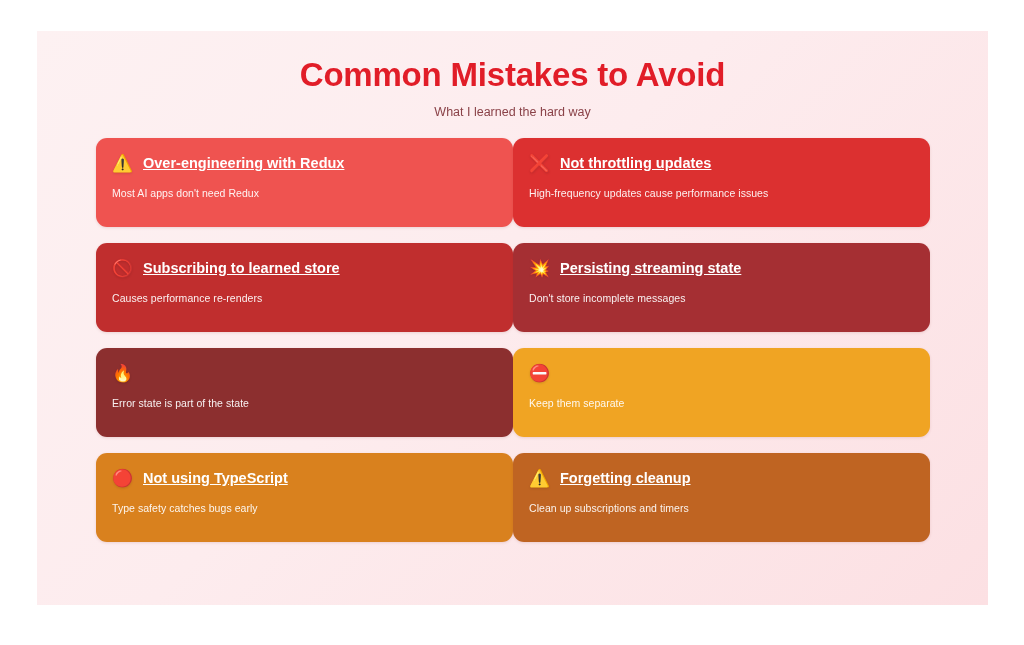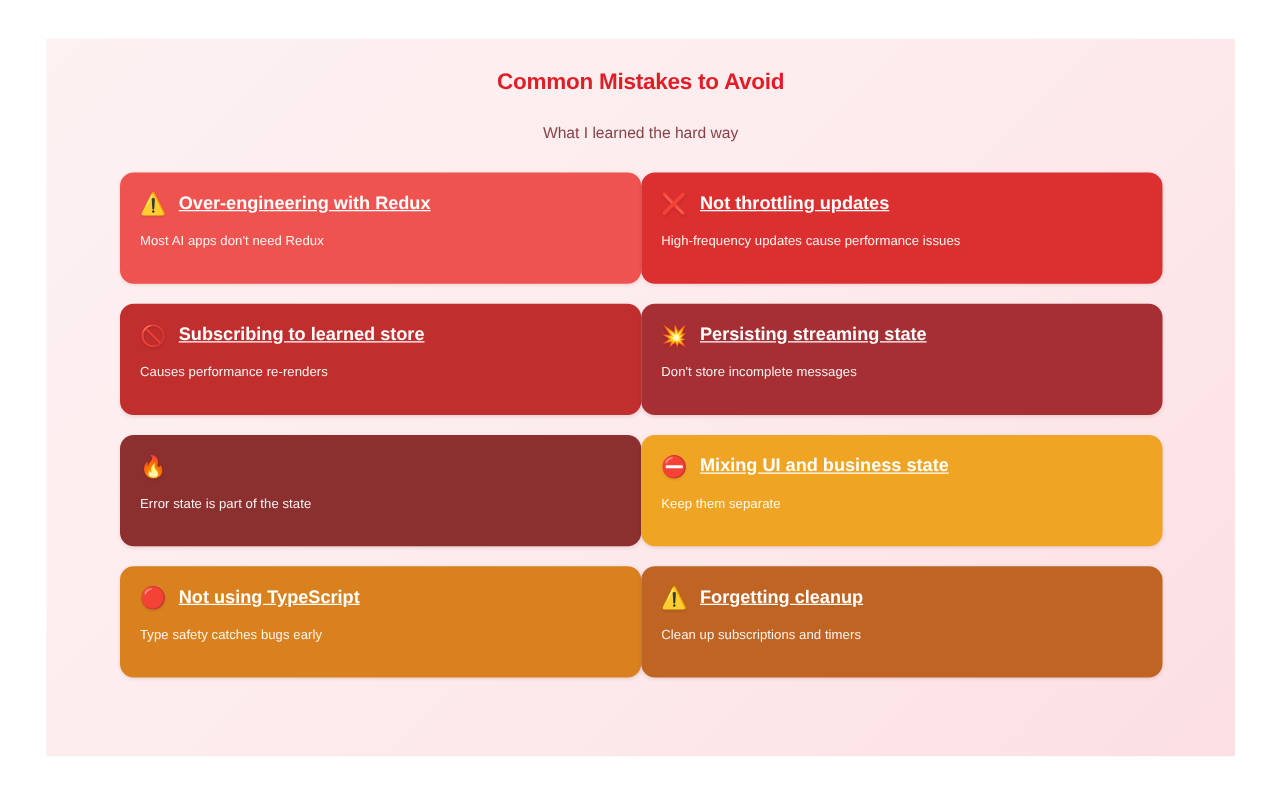--- a/index.html
+++ b/index.html
@@ -26,28 +26,28 @@
     padding: 0;
   }
 
   
   .header-block {
     text-align: center;
     padding-top: 24px;
   }
   .slide-title {
     margin: 0;
-    font-size: 18px;
+    font-size: 33px;
     font-weight: bold;
     color: #e11d28;
     letter-spacing: -0.2px;
     line-height: 1.2;
   }
   .slide-subtitle {
-    margin: 12px;
+    margin: 0;
     padding-top: 10px;
     font-size: 12.5px;
     font-weight: normal;
     color: #8a4248;
     line-height: 1.2;
   }
 
   
   .card-grid {
     position: absolute;
@@ -160,21 +160,20 @@
     <div class="mistake-card tone-maroon" style="background: rgb(140, 47, 47);">
       <div class="card-head">
         <span class="card-emoji">🔥</span>
       </div>
       <div class="card-desc">Error state is part of the state</div>
     </div>
 
     <div class="mistake-card tone-amber" style="background: rgb(240, 164, 35);">
       <div class="card-head">
         <span class="card-emoji">⛔</span>
-        <span class="card-title">Mixing UI and business state</span>
       </div>
       <div class="card-desc">Keep them separate</div>
     </div>
 
     <div class="mistake-card tone-orange" style="background: rgb(217, 129, 30);">
       <div class="card-head">
         <span class="card-emoji">🔴</span>
         <span class="card-title">Not using TypeScript</span>
       </div>
       <div class="card-desc">Type safety catches bugs early</div>

